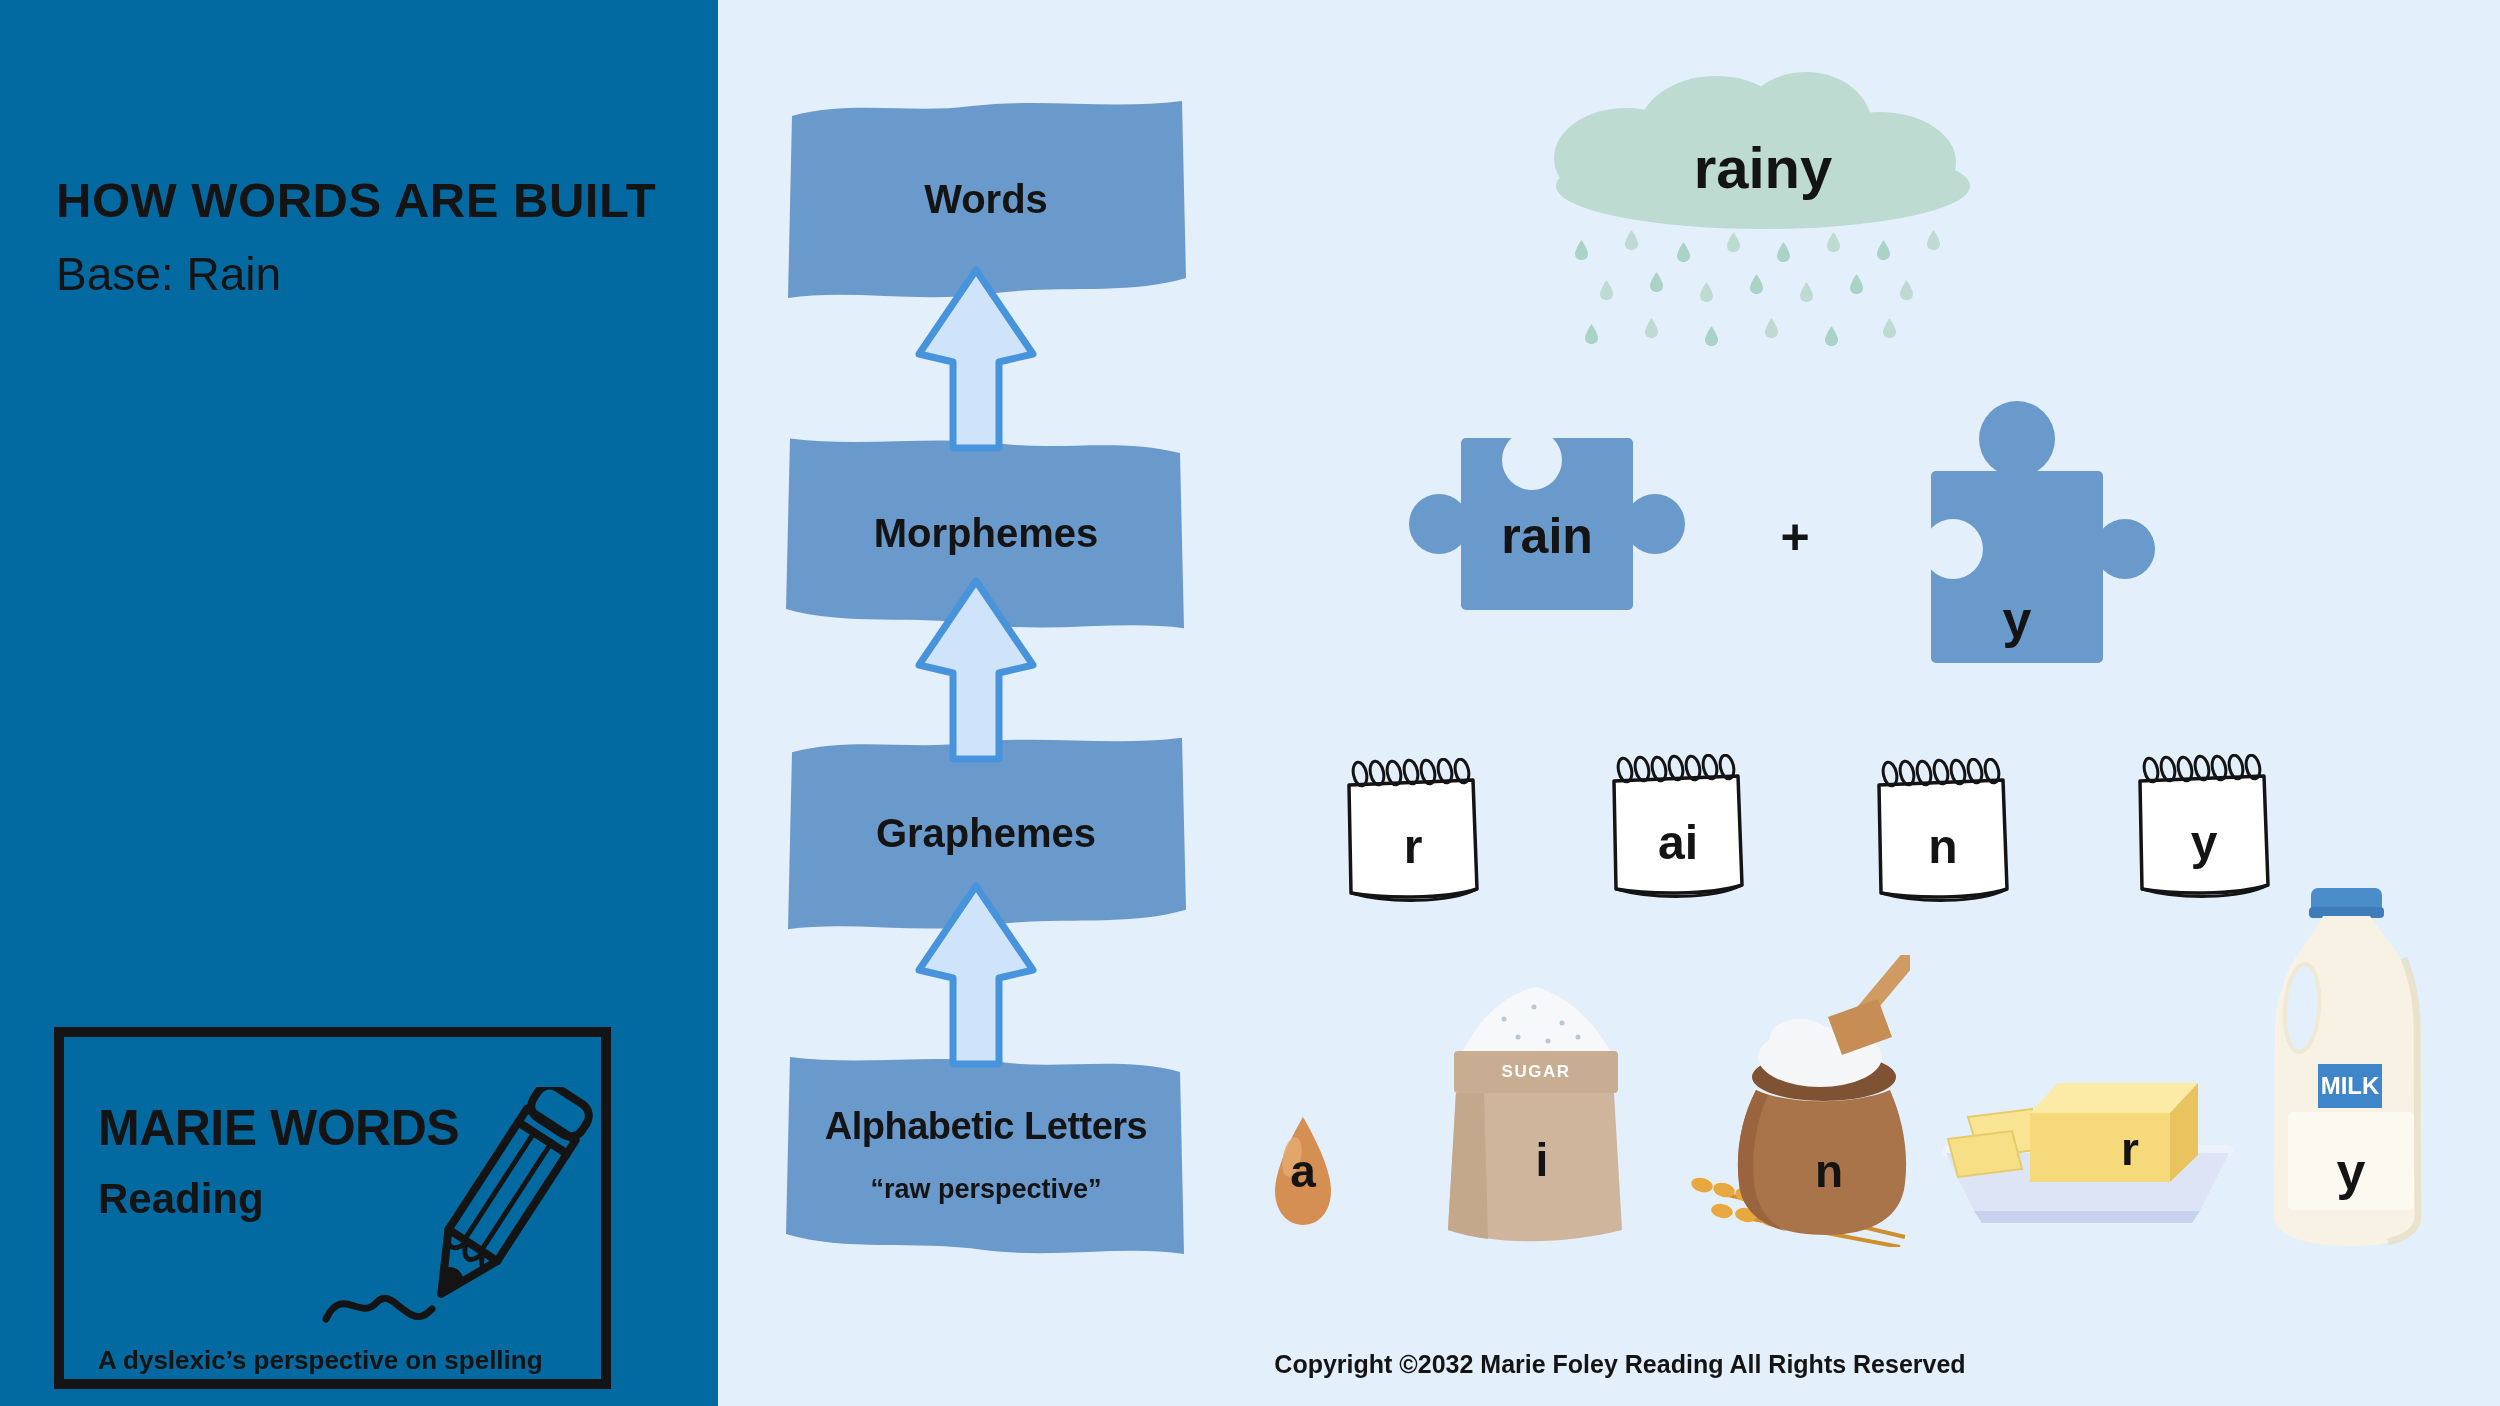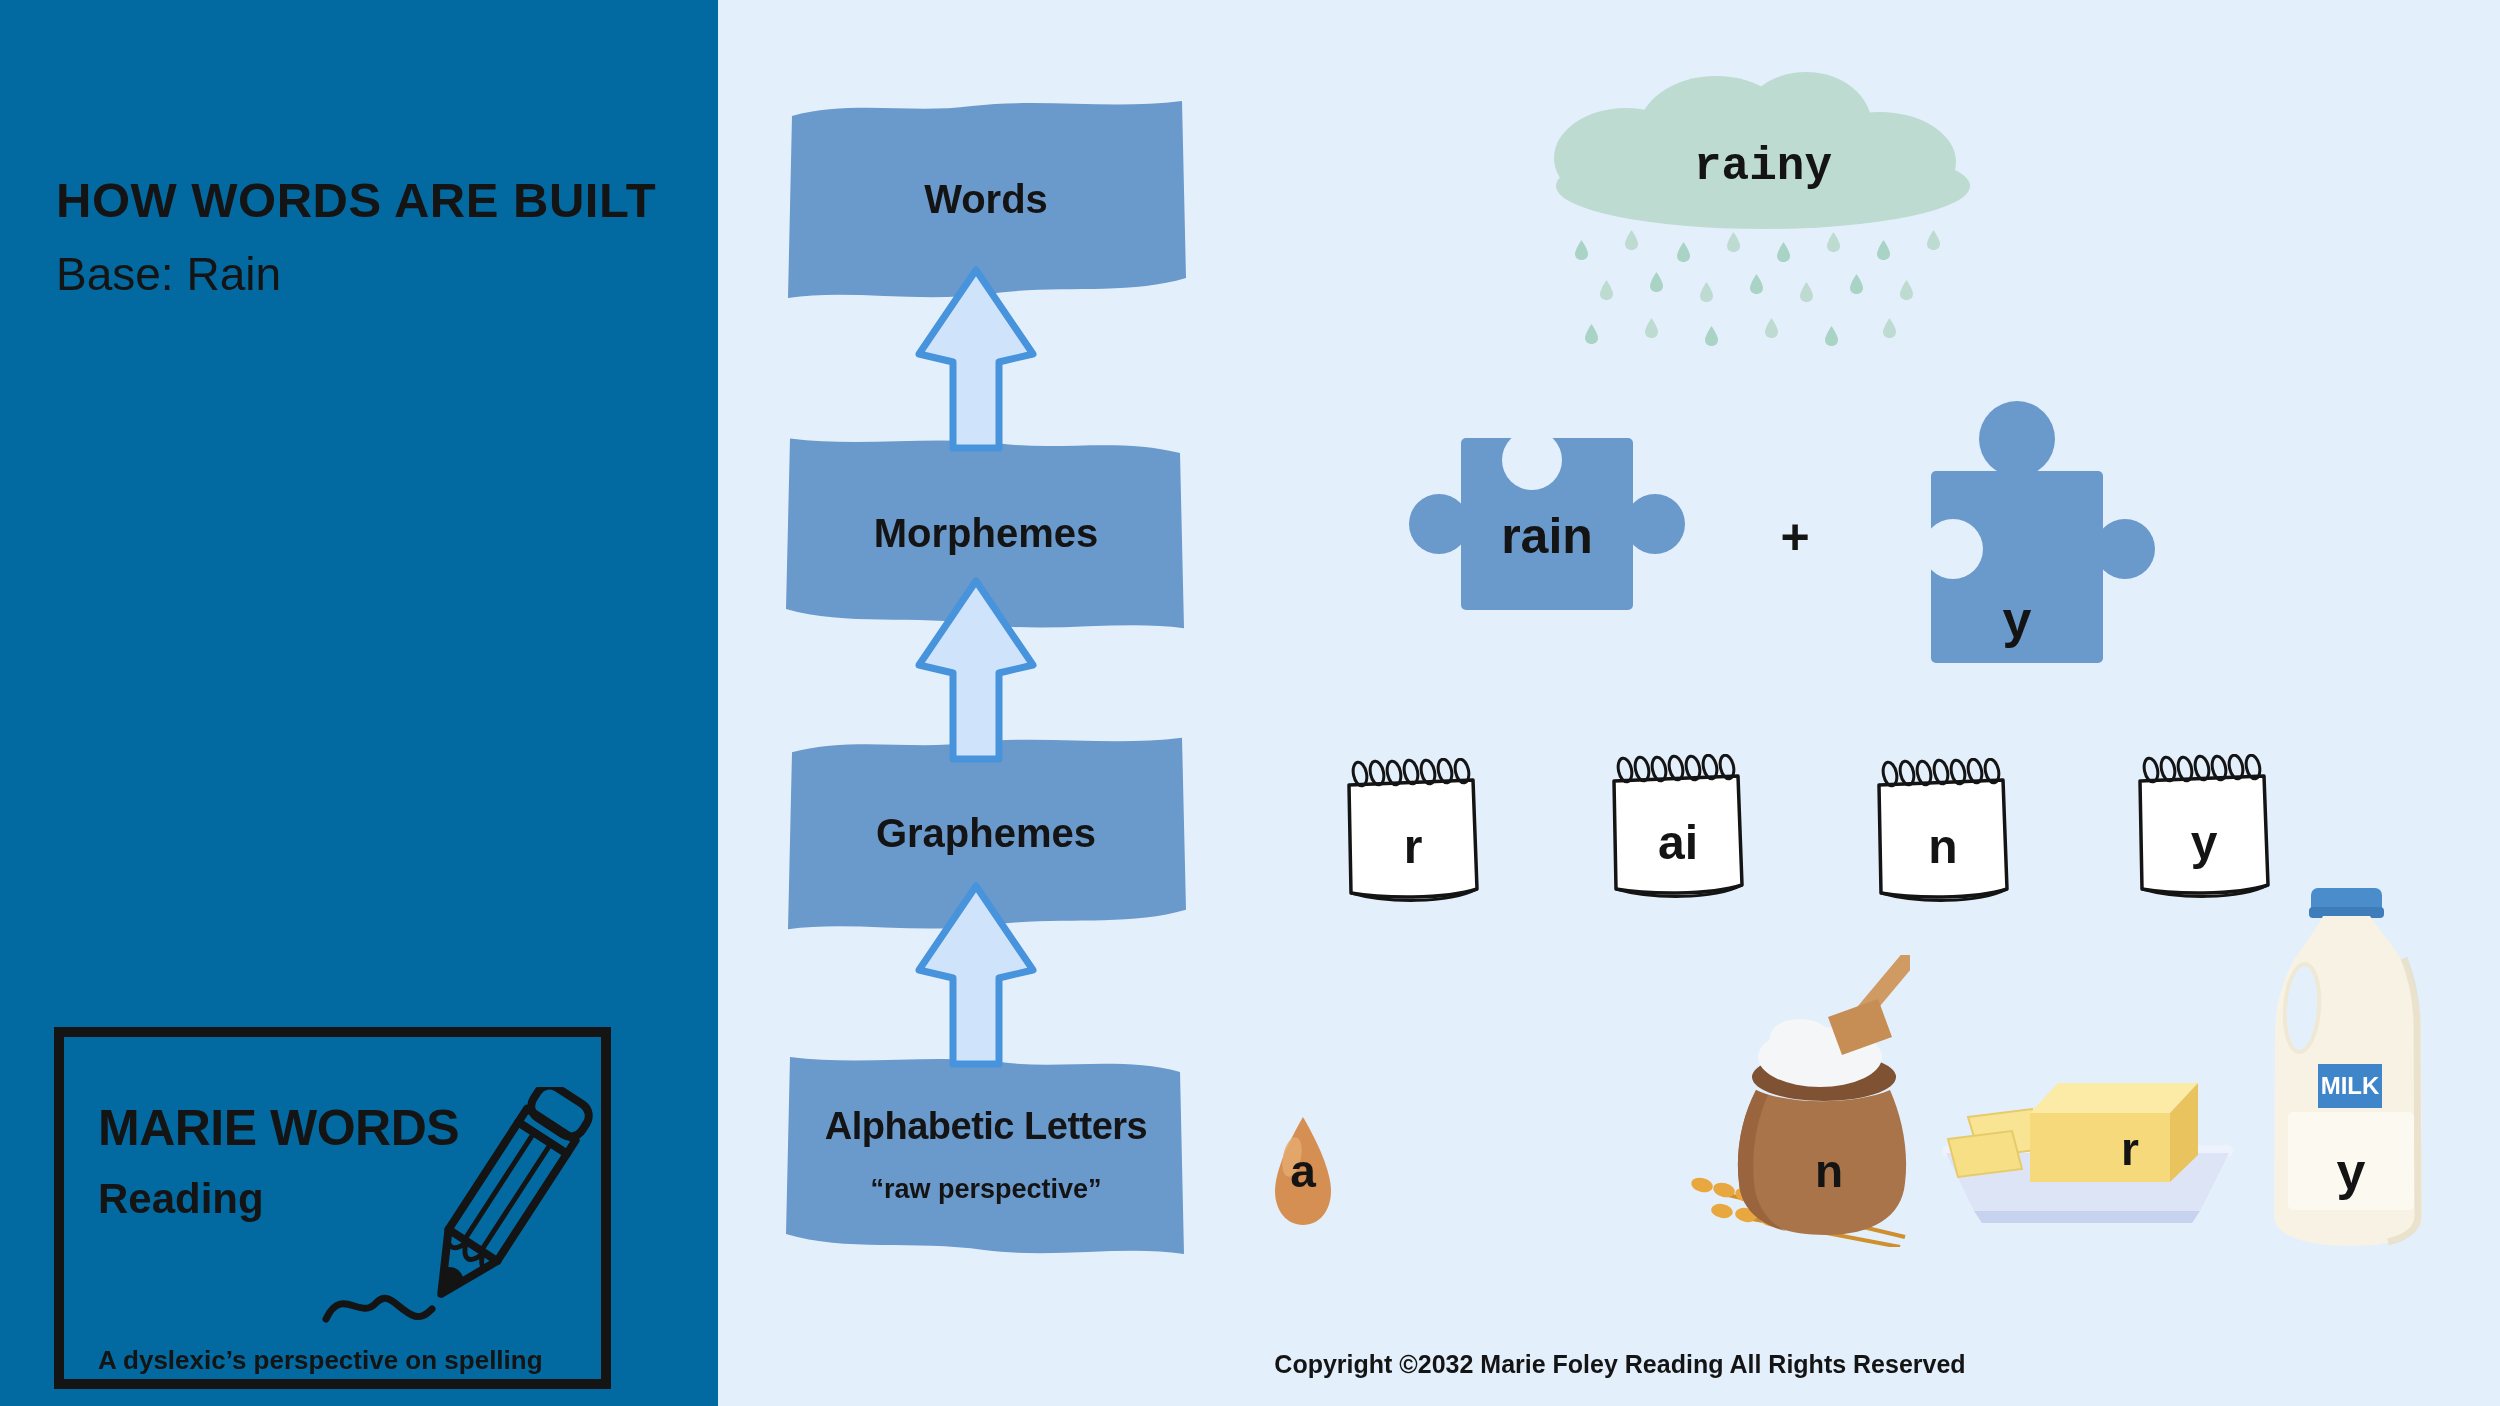--- a/index.html
+++ b/index.html
@@ -39,21 +39,21 @@
   #box-alphabetic { top:1046px;height:218px; }
 
   .up-arrow { position:absolute; left:913px; width:126px; height:186px; z-index:3; }
   #arrow-1 { top:266px; }
   #arrow-2 { top:577px; }
   #arrow-3 { top:882px; }
 
   
   .cloud-wrap { position:absolute; left:1548px; top:70px; width:430px; height:160px; }
   .cloud-wrap svg { position:absolute; inset:0; }
-  .cloud-word { position:absolute; inset:0; display:flex; align-items:center; justify-content:center; padding-top:34px; font-size:46px; font-weight:800;font-family:Liberation Mono, monospace; }
+  .cloud-word { position:absolute; inset:0; display:flex; align-items:center; justify-content:center; padding-top:34px; font-size:58px; font-weight:800; }
   .rain-wrap { position:absolute; left:1565px; top:230px; width:390px; height:122px; }
 
   
   .puzzle { position:absolute; }
   #puzzle-base { left:1406px; top:408px; width:290px; height:250px; }
   #puzzle-suffix { left:1900px; top:390px; width:260px; height:290px; }
   .puzzle svg { position:absolute; inset:0; }
   .puzzle-word { position:absolute; display:flex; align-items:center; justify-content:center; font-weight:700; }
   #puzzle-base .puzzle-word { left:55px; top:95px; width:172px; height:66px; font-size:50px; }
   #puzzle-suffix .puzzle-word { left:31px; top:198px; width:172px; height:62px; font-size:52px; }
@@ -294,20 +294,38 @@
   </div>
 
   <div class="ingredient" id="ing-egg">
     <svg viewBox="0 0 64 112">
       <path d="M32,2 C18,26 4,56 4,76 C4,96 16,110 32,110 C48,110 60,96 60,76 C60,56 46,26 32,2 Z" fill="#d68f52"></path>
       <ellipse cx="21" cy="42" rx="9" ry="20" fill="#e5aa6e" opacity="0.85" transform="rotate(12 21 42)"></ellipse>
     </svg>
     <div class="ing-letter">a</div>
   </div>
 
+  <div class="ingredient" id="ing-sugar">
+    <svg viewBox="0 0 184 262">
+      <path d="M16,72 C40,18 80,4 92,2 C110,6 148,28 168,70 C120,86 60,86 16,72 Z" fill="#f6f8fa"></path>
+      <g fill="#b9c7d6">
+        <circle cx="60" cy="34" r="2.5"></circle>
+          <circle cx="90" cy="22" r="2.5"></circle>
+          <circle cx="118" cy="38" r="2.5"></circle>
+        <circle cx="74" cy="52" r="2.5"></circle>
+          <circle cx="104" cy="56" r="2.5"></circle>
+          <circle cx="134" cy="52" r="2.5"></circle>
+      </g>
+      <rect x="10" y="66" width="164" height="42" rx="4" fill="#c9ad92"></rect>
+      <path d="M12,108 L4,245 C60,262 126,258 178,245 L170,108 Z" fill="#cfb59c"></path>
+      <path d="M12,108 L4,245 C20,250 30,252 44,254 L40,108 Z" fill="#c3a88c"></path>
+    </svg>
+    <div class="sugar-word">SUGAR</div>
+    <div class="ing-letter">i</div>
+  </div>
 
   <div class="ingredient" id="ing-flour">
     <svg viewBox="0 0 230 292">
       <g>
         <path d="M225,282 L40,238" stroke="#d08f2e" stroke-width="4" fill="none"></path>
         <path d="M220,292 L62,262" stroke="#d08f2e" stroke-width="4" fill="none"></path>
         <g fill="#e8a83f">
           <ellipse cx="22" cy="230" rx="11" ry="7" transform="rotate(14 22 230)"></ellipse>
           <ellipse cx="44" cy="235" rx="11" ry="7" transform="rotate(14 44 235)"></ellipse>
           <ellipse cx="66" cy="240" rx="11" ry="7" transform="rotate(14 66 240)"></ellipse>

